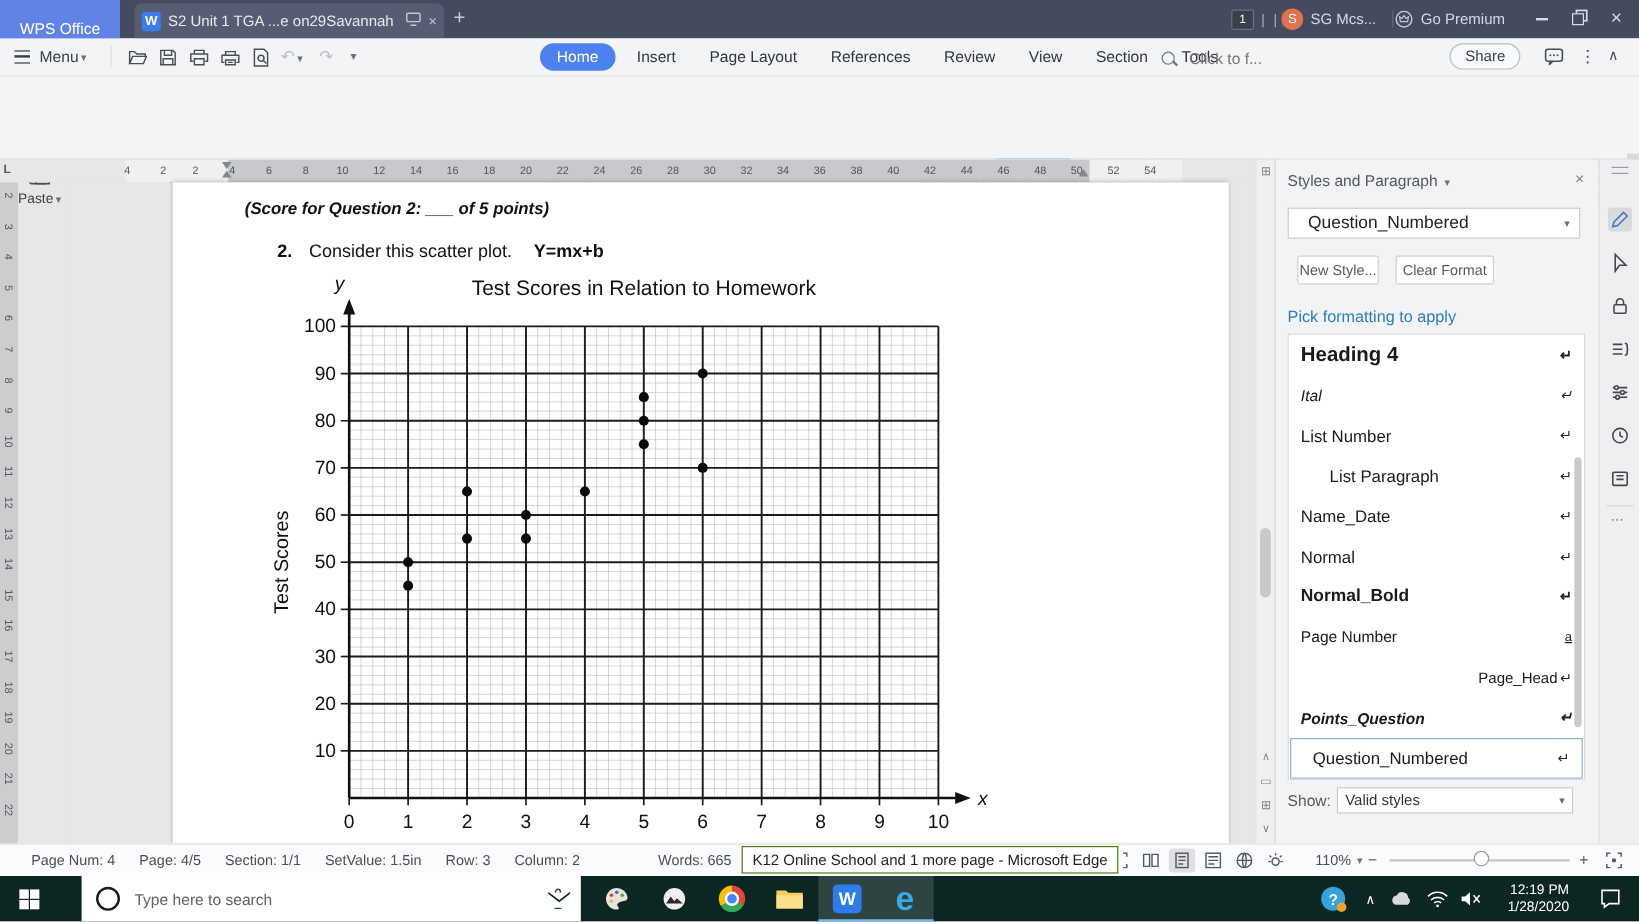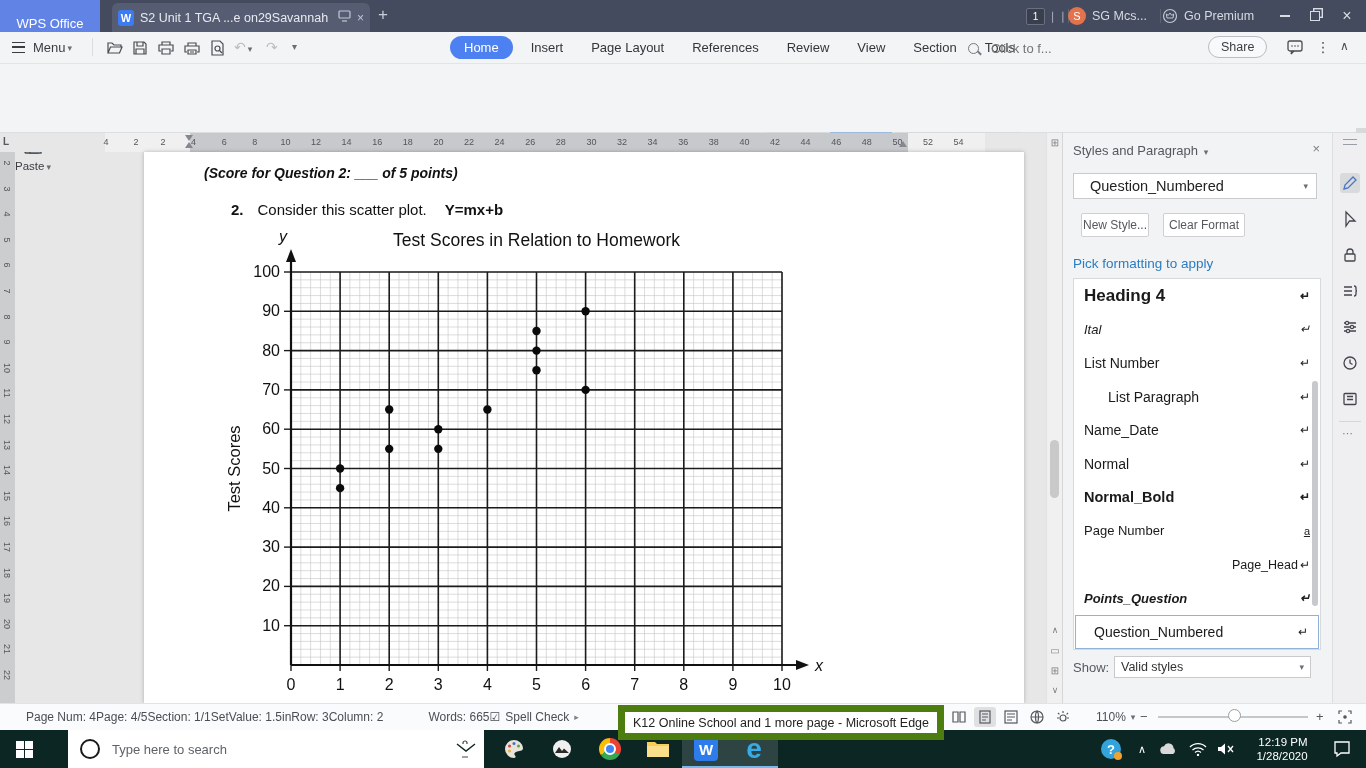--- a/index.html
+++ b/index.html
@@ -110,21 +110,21 @@
   .rail-active{background:#d9dadc;}
   .rail-active svg{stroke:#4a76c4;}
   
   .statusbar{position:absolute;left:0;top:703px;width:1366px;height:27px;background:#fafbfc;border-top:1px solid #e2e3e5;box-sizing:border-box;}
   .stitem{font-size:12px;color:#4b4e54;white-space:nowrap;}
   .viewic{position:absolute;top:3px;width:22px;height:20px;display:flex;align-items:center;justify-content:center;border-radius:3px;}
   .viewic svg{stroke:#55585e;fill:none;stroke-width:1.2;}
   .viewic.active{background:#dfe0e2;}
   .ztrack{position:absolute;top:12px;left:1158px;width:150px;height:2px;background:#c5c7ca;}
   .zthumb{position:absolute;top:5px;left:1228px;width:13px;height:13px;border-radius:50%;background:#fff;border:1px solid #9a9da3;box-sizing:border-box;}
-  .tooltipbox{position:absolute;left:618px;top:705px;height:21px;background:#fff;border:7px solid #4d7c0f;
+  .tooltipbox{position:absolute;left:618px;top:705px;height:21px;background:#fff;border:1px solid #4d7c0f;
               font-size:12.5px;color:#222;display:flex;align-items:center;padding:0 8px;z-index:60;}
   
   .taskbar{position:absolute;left:0;top:730px;width:1366px;height:38px;background:#0c2623;}
   .tstart{position:absolute;left:0;top:0;width:48px;height:38px;display:flex;align-items:center;justify-content:center;}
   .tsearch{position:absolute;left:48px;top:0;width:416px;height:38px;background:#fff;display:flex;align-items:center;margin-left:20px;}
   .cort{width:16px;height:16px;border:2px solid #1a1a1a;border-radius:50%;margin:0 10px 0 12px;}
   .tsearch input{border:0;outline:0;flex:1;font-size:13px;color:#333;font-family:"Liberation Sans",sans-serif;background:transparent;}
   .tsearch input::placeholder{color:#5f6368;}
   .ttile{position:absolute;top:0;width:48px;height:38px;display:flex;align-items:center;justify-content:center;}
   .ttile.appact{background:rgba(255,255,255,.14);box-shadow:inset 0 -2px 0 #76b9ed;}
@@ -843,21 +843,21 @@
         <svg width="18" height="18" viewBox="0 0 18 18">
           <rect x="3" y="3.5" width="12" height="11" rx="1"></rect>
           <path d="M6 6.5h6M6 9.5h6"></path>
         </svg>
       </div>
     <div class="abs" style="left:6px;top:288px;width:22px;height:1px;background:#d5d6d8;"></div>
     <div class="abs" style="left:9px;top:294px;color:#7c7f84;font-size:11px;letter-spacing:1px;">⋯</div>
   </div>
 
   <div class="statusbar">
-    <div class="flex" style="height:26px;padding-left:26px;">
+    <div class="flex" style="height:26px;padding-left:26px;gap:20px;">
       <span class="stitem">Page Num: 4</span>
       <span class="stitem">Page: 4/5</span>
       <span class="stitem">Section: 1/1</span>
       <span class="stitem">SetValue: 1.5in</span>
       <span class="stitem">Row: 3</span>
       <span class="stitem">Column: 2</span>
       <span class="stitem" style="margin-left:45px;">Words: 665</span>
       <span class="stitem flex" style="gap:5px;">
         <span>☑</span>
         <span>Spell Check</span>

